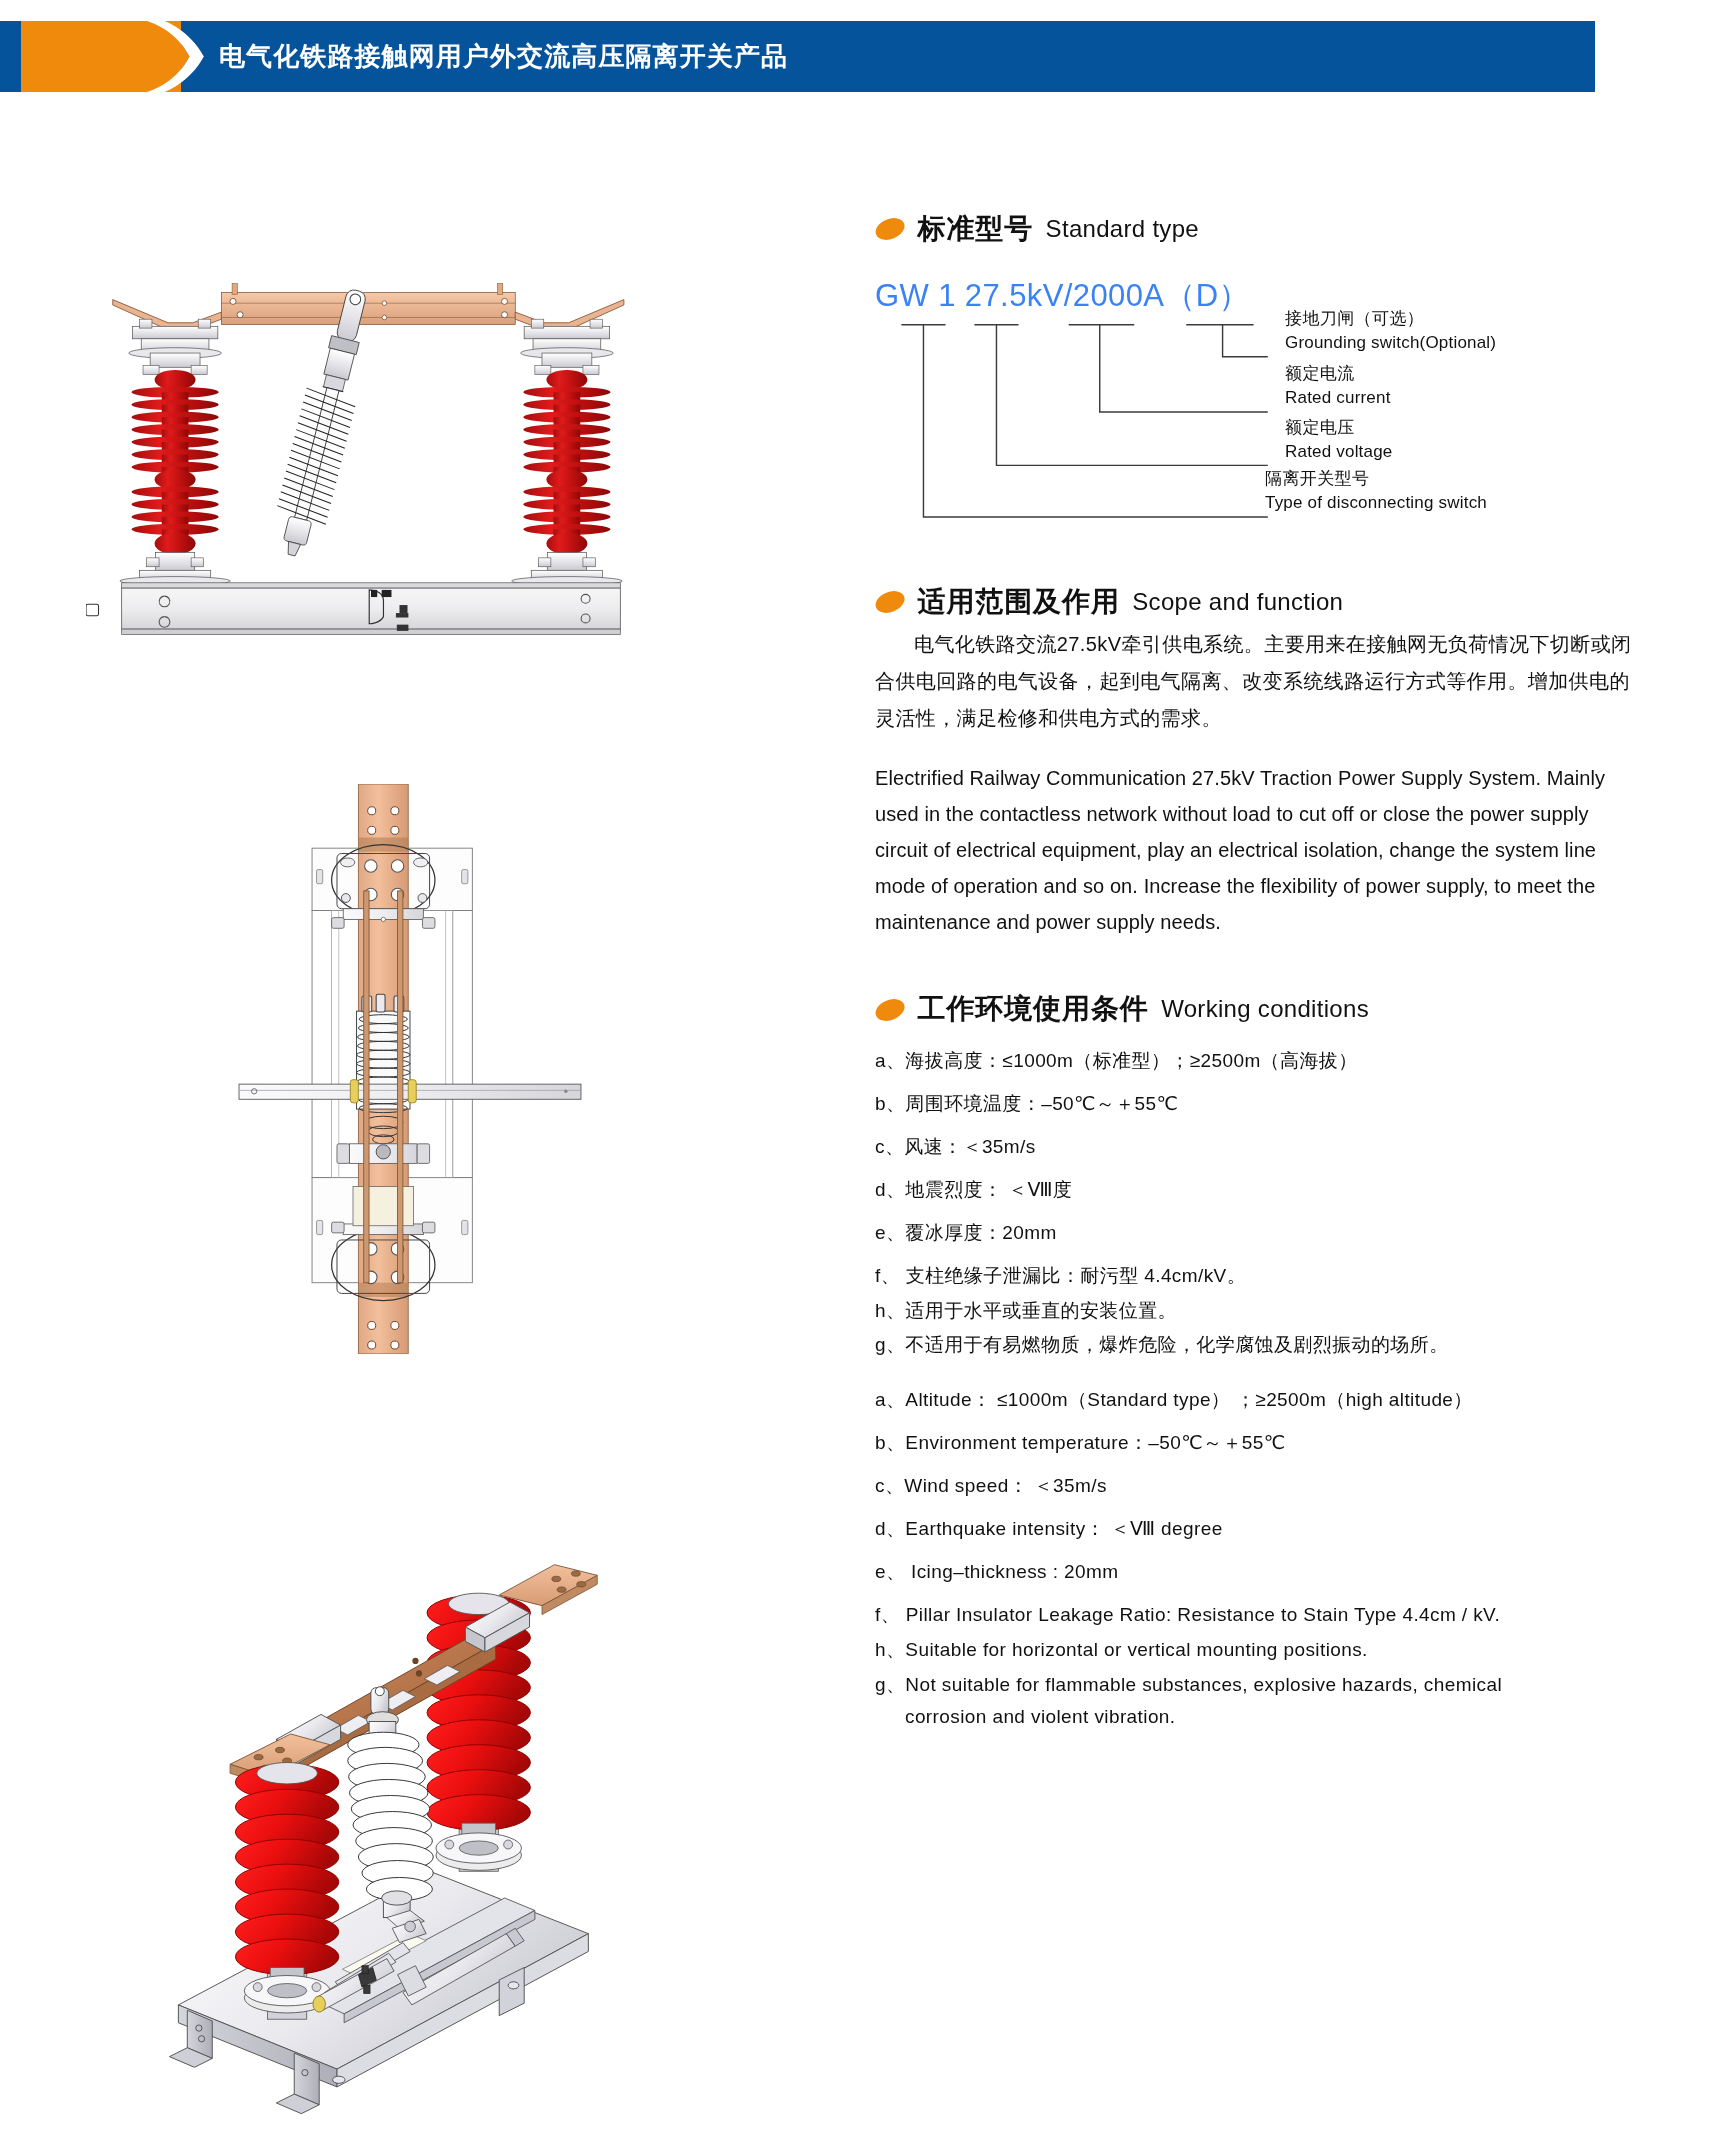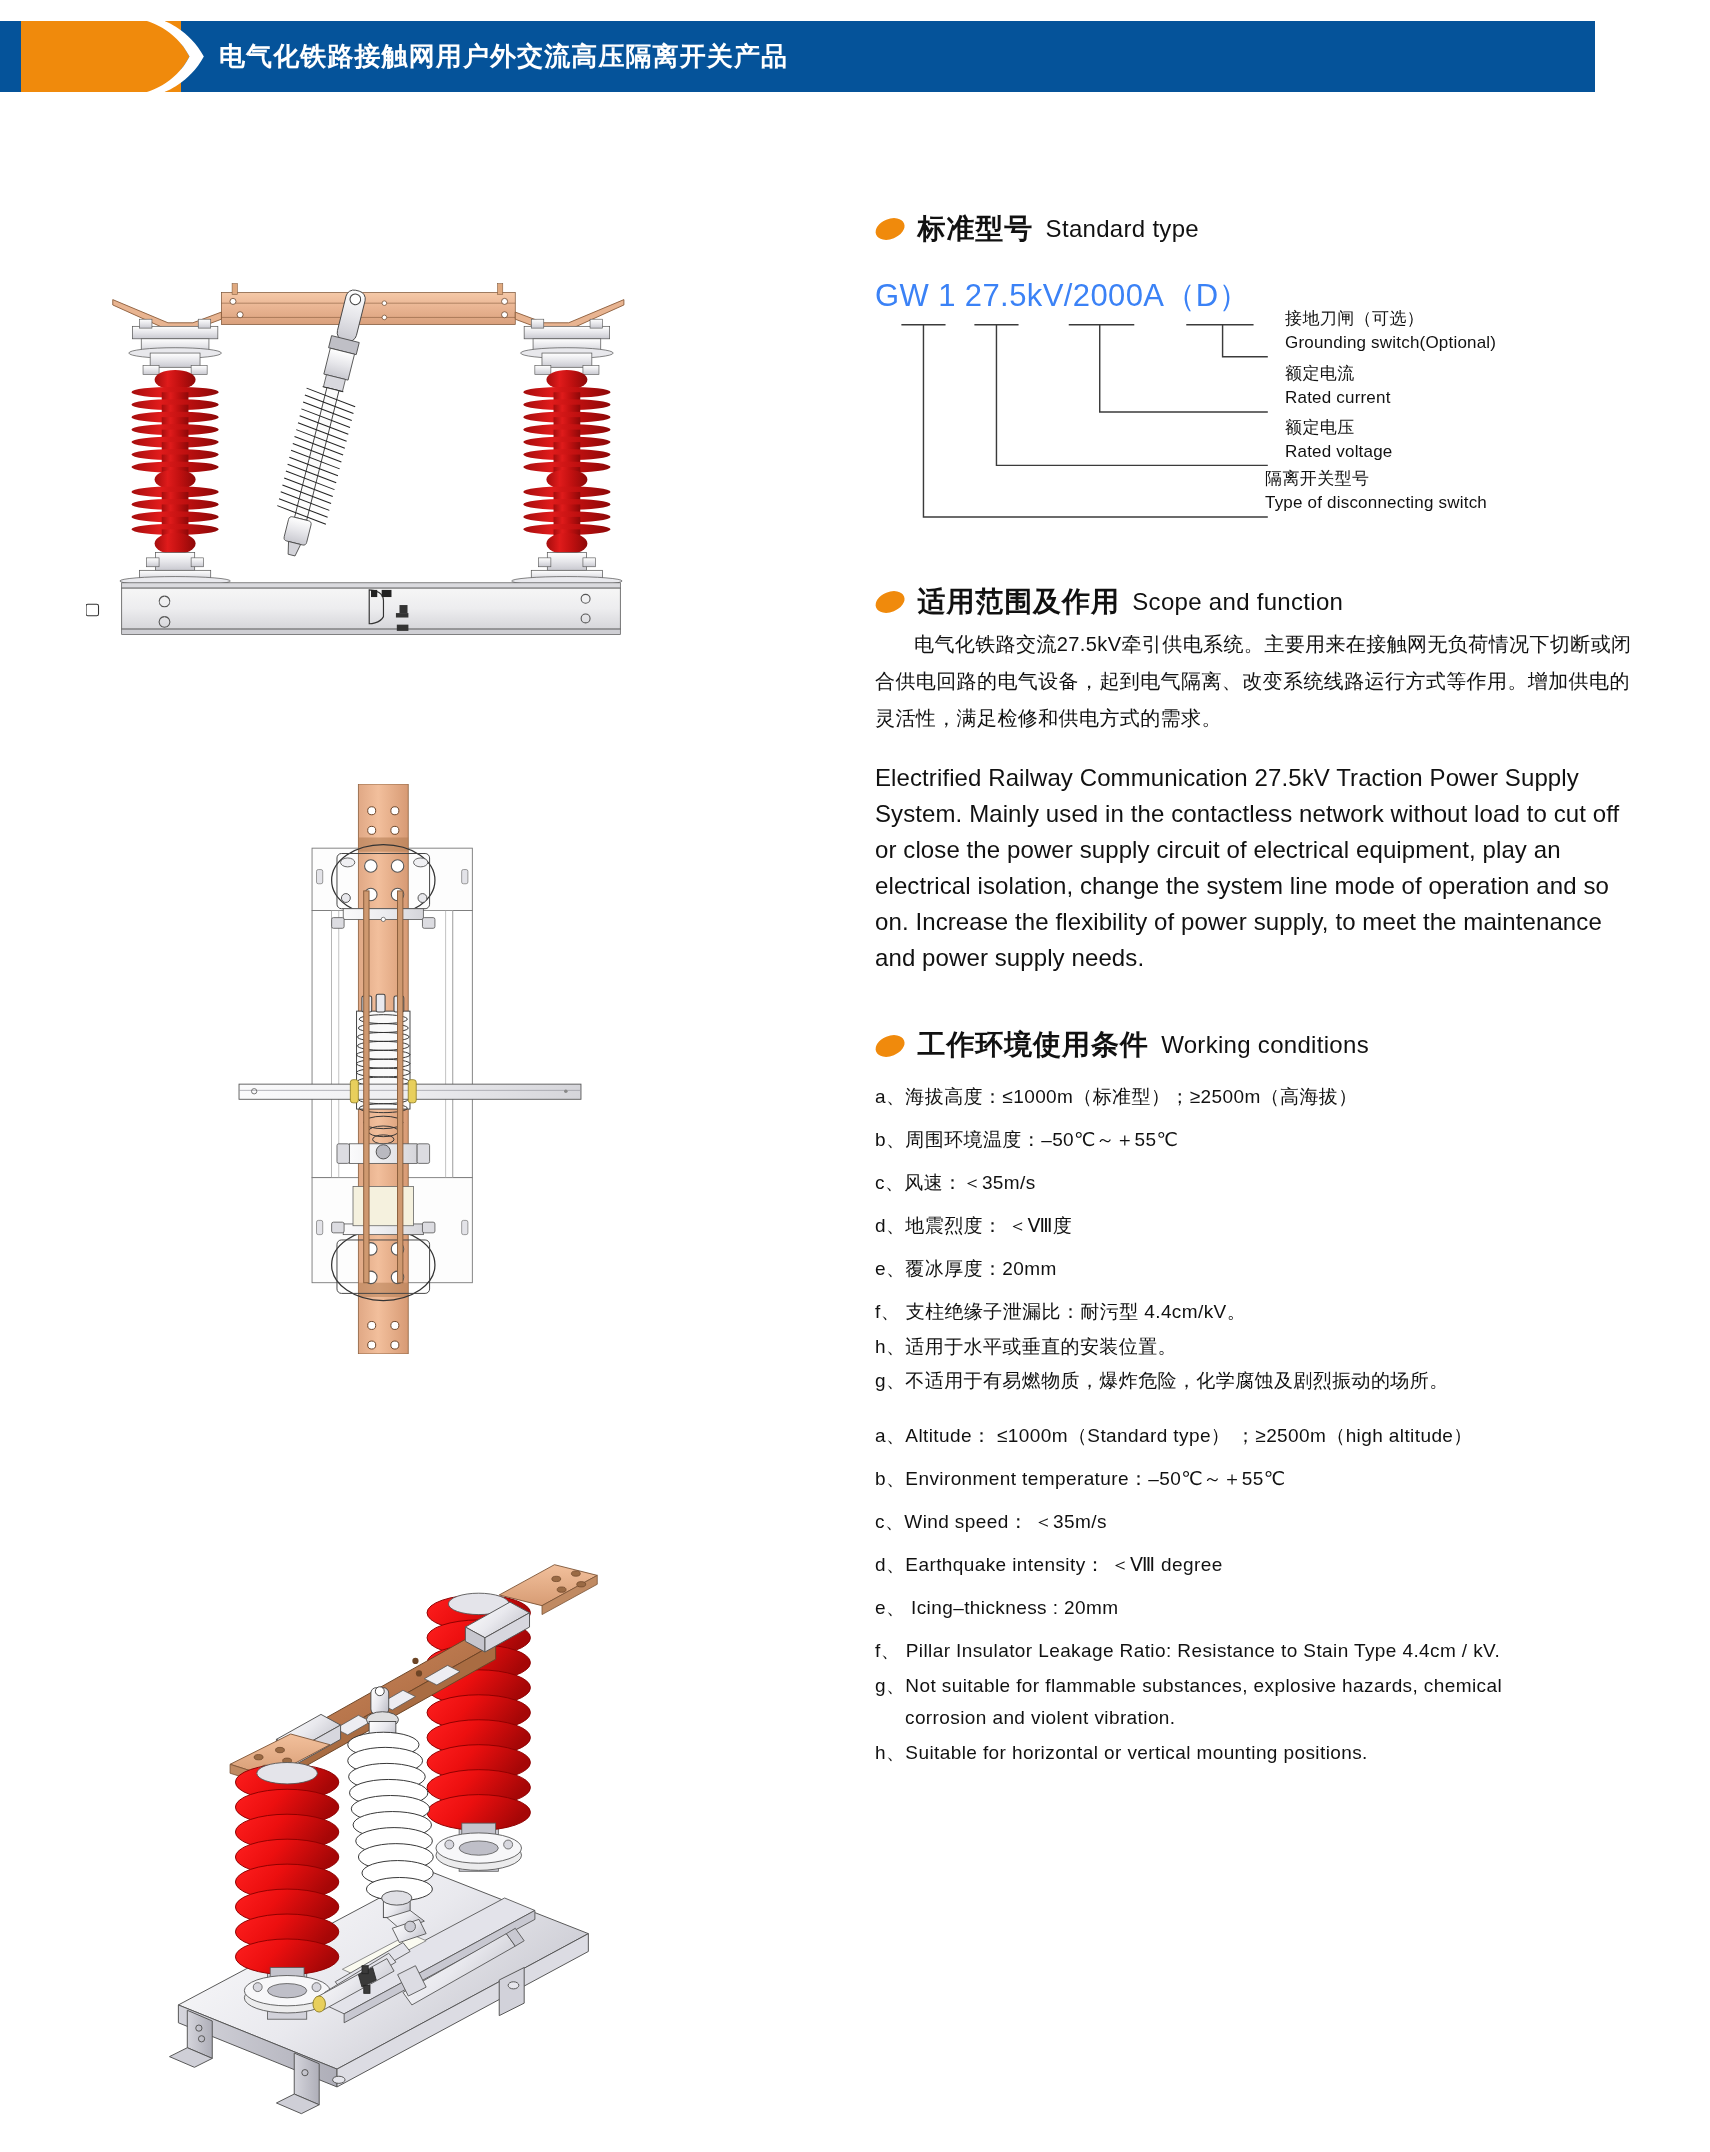--- a/index.html
+++ b/index.html
@@ -58,21 +58,21 @@
   .lbl .cn { font-size:17px; font-weight:400; color:#111; letter-spacing:0.4px; }
   .lbl .en { font-size:17px; font-weight:400; color:#111; letter-spacing:0.2px; display:block; margin-top:2.7px; }
 
   
   .sec-block { margin-top:50px; }
   .para-cn {
     font-size:20px; line-height:37px; color:#111; text-indent:39px;
     letter-spacing:0.4px; width:765px;
   }
   .para-en {
-    font-size:24px; line-height:36px; color:#111; margin-top:23px;
+    font-size:20px; line-height:36px; color:#111; margin-top:23px;
     letter-spacing:0.1px; width:766px;
   }
 
   .cond-list { margin-top:19.6px; }
   .cond-list.en-list { margin-top:30px; }
   .cond-item {
     font-size:19px; line-height:25px; color:#111;
     margin-bottom:18px; letter-spacing:0.4px;
   }
   .cond-item.tight { margin-bottom:9.8px; }
@@ -652,22 +652,22 @@
       <div class="cond-item tight">g、不适用于有易燃物质，爆炸危险，化学腐蚀及剧烈振动的场所。</div>
     </div>
 
     <div class="cond-list en-list">
       <div class="cond-item">a、Altitude：  ≤1000m（Standard type）  ；≥2500m（high altitude）</div>
       <div class="cond-item">b、Environment temperature：–50℃～＋55℃</div>
       <div class="cond-item">c、Wind speed：  ＜35m/s</div>
       <div class="cond-item">d、Earthquake intensity：  ＜Ⅷ degree</div>
       <div class="cond-item">e、 Icing–thickness : 20mm</div>
       <div class="cond-item tight">f、 Pillar Insulator Leakage Ratio: Resistance to Stain Type 4.4cm / kV.</div>
+      <div class="cond-item tight">h、Suitable for horizontal or vertical mounting positions.</div>
       <div class="cond-item tight">
         <span>g、Not suitable for flammable substances, explosive hazards, chemical</span>
         <span class="cont">corrosion and violent vibration.</span>
       </div>
-      <div class="cond-item tight">h、Suitable for horizontal or vertical mounting positions.</div>
     </div>
   </div>
 
 </div>
 
 
 </body></html>

